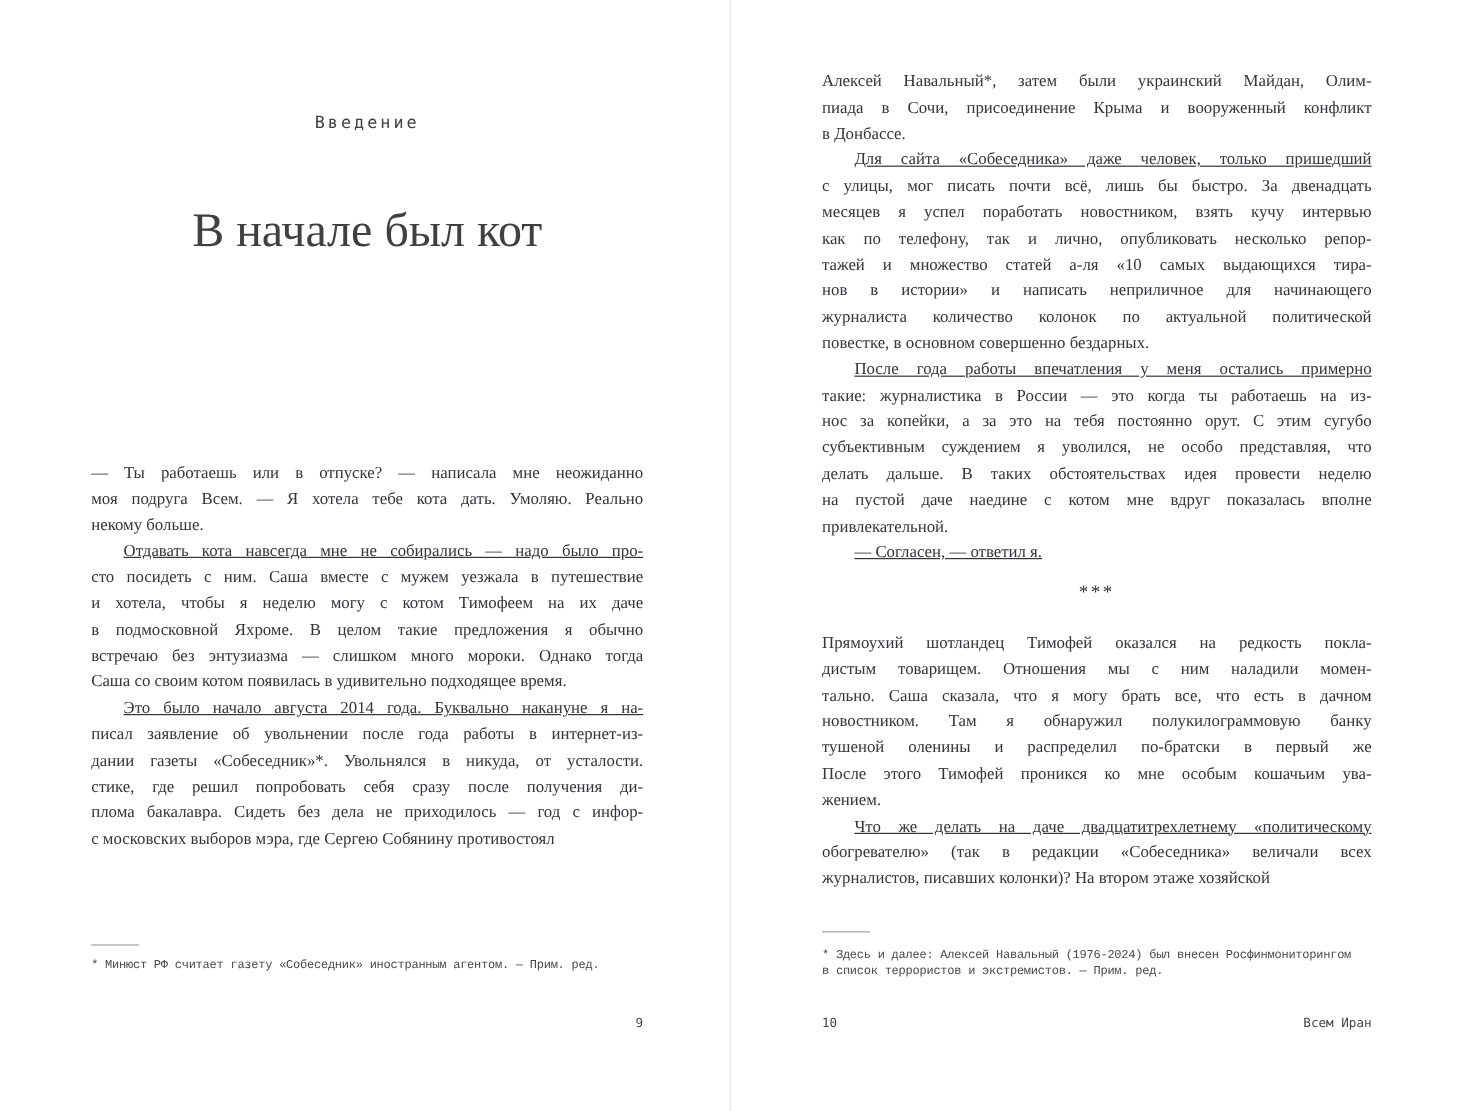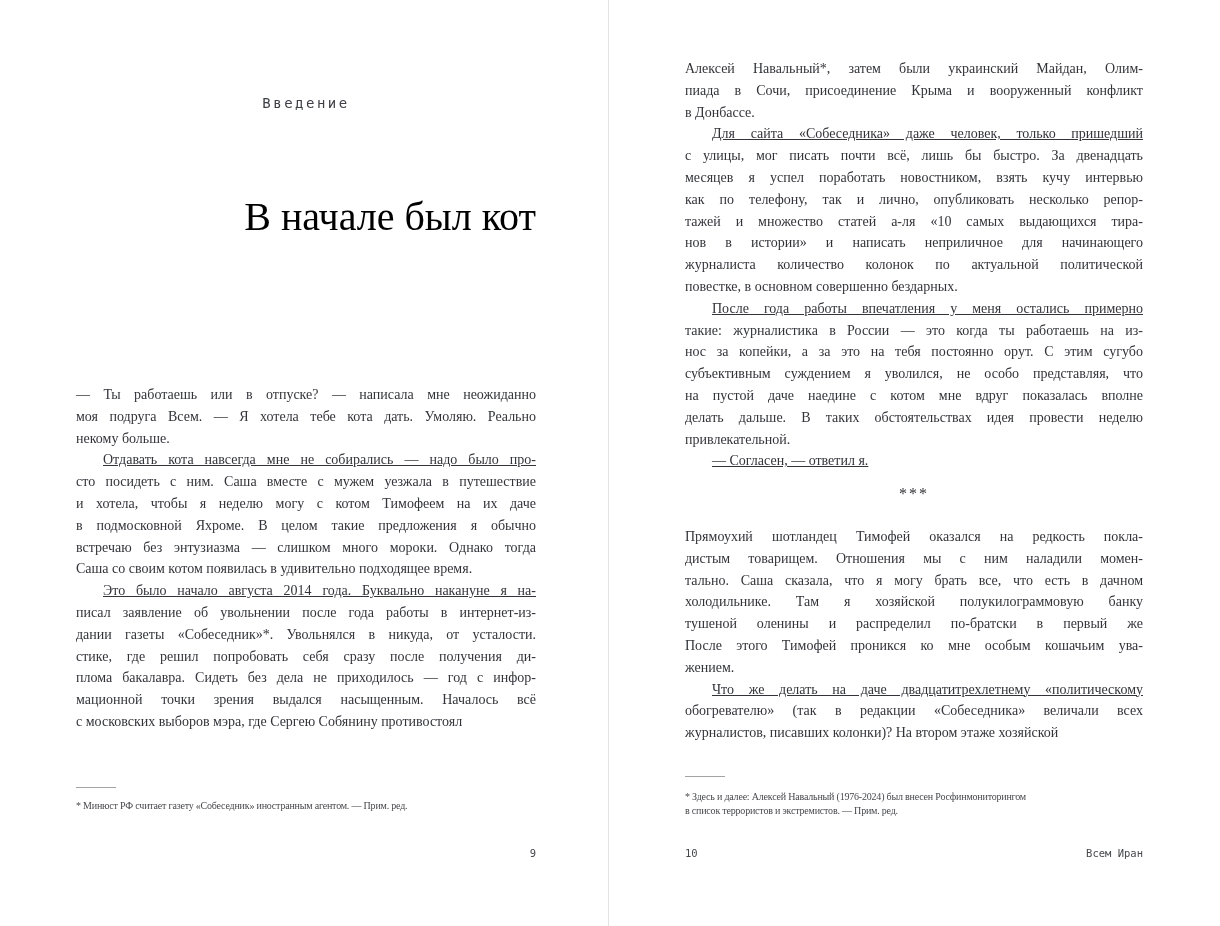--- a/index.html
+++ b/index.html
@@ -19,23 +19,23 @@
   .page.left{left:76px;width:460px;}
   .page.right{left:685px;width:458px;}
 
   .kicker{
     position:absolute;top:84px;left:0;width:100%;
     text-align:center;
     font-family:"DejaVu Sans Mono","Liberation Mono",monospace;
     font-size:14px;letter-spacing:2.5px;color:#3f4046;margin-top:11px;
   }
   .chapter-title{
-    position:absolute;top:195px;left:0;width:100%;
-    margin:0;text-align:right;
-    font-size:40px;font-weight:400;line-height:44px;color:#000000;
+    position:absolute;top:170px;left:0;width:100%;
+    margin:0;text-align:center;
+    font-size:40px;font-weight:400;line-height:44px;color:#404040;
   }
   .body-text{position:absolute;left:0;width:100%;}
   .page.left  .body-text{top:384px;}
   .page.right .body-text{top:58px;}
 
   .line{
     font-size:14px;line-height:21.8px;height:21.8px;
     text-align:justify;text-align-last:justify;
     white-space:normal;
   }
@@ -47,21 +47,21 @@
     margin:11px 0 21px 0;color:#33343a;
   }
 
   .footnote-rule{
     position:absolute;left:0;width:40px;height:1px;background:#a3a3a6;
   }
   .page.left  .footnote-rule{top:787px;}
   .page.right .footnote-rule{top:776px;}
   .footnote{
     position:absolute;left:0;width:100%;
-    font-family:Liberation Serif, serif;
+    font-family:Liberation Mono, monospace;
     font-size:10px;line-height:14px;letter-spacing:-0.2px;color:#47484c;
   }
   .page.left  .footnote{top:799px;}
   .page.right .footnote{top:790px;}
 
   .footer-row{
     position:absolute;top:847px;left:0;width:100%;
     font-family:"DejaVu Sans Mono","Liberation Mono",monospace;
     font-size:10.5px;color:#47484c;
     display:flex;justify-content:space-between;
@@ -86,21 +86,20 @@
         <div class="line">сто посидеть с ним. Саша вместе с мужем уезжала в путешествие</div>
         <div class="line">и хотела, чтобы я неделю могу с котом Тимофеем на их даче</div>
         <div class="line">в подмосковной Яхроме. В целом такие предложения я обычно</div>
         <div class="line">встречаю без энтузиазма — слишком много мороки. Однако тогда</div>
         <div class="line last">Саша со своим котом появилась в удивительно подходящее время.</div>
         <div class="line indent">Это было начало августа 2014 года. Буквально накануне я на-</div>
         <div class="line">писал заявление об увольнении после года работы в интернет-из-</div>
         <div class="line">дании газеты «Собеседник»*. Увольнялся в никуда, от усталости.</div>
         <div class="line">стике, где решил попробовать себя сразу после получения ди-</div>
         <div class="line">плома бакалавра. Сидеть без дела не приходилось — год с инфор-</div>
-        <div class="line">мационной точки зрения выдался насыщенным. Началось всё</div>
         <div class="line last">с московских выборов мэра, где Сергею Собянину противостоял</div>
       </div>
     <div class="footnote-rule"></div>
     <div class="footnote">
         <div>* Минюст РФ считает газету «Собеседник» иностранным агентом. — Прим. ред.</div>
       </div>
     <div class="footer-row">
       <span class="only-right">9</span>
     </div>
   </section>
@@ -115,29 +114,29 @@
         <div class="line">месяцев я успел поработать новостником, взять кучу интервью</div>
         <div class="line">как по телефону, так и лично, опубликовать несколько репор-</div>
         <div class="line">тажей и множество статей а-ля «10 самых выдающихся тира-</div>
         <div class="line">нов в истории» и написать неприличное для начинающего</div>
         <div class="line">журналиста количество колонок по актуальной политической</div>
         <div class="line last">повестке, в основном совершенно бездарных.</div>
         <div class="line indent">После года работы впечатления у меня остались примерно</div>
         <div class="line">такие: журналистика в России — это когда ты работаешь на из-</div>
         <div class="line">нос за копейки, а за это на тебя постоянно орут. С этим сугубо</div>
         <div class="line">субъективным суждением я уволился, не особо представляя, что</div>
+        <div class="line">делать дальше. В таких обстоятельствах идея провести неделю</div>
         <div class="line">на пустой даче наедине с котом мне вдруг показалась вполне</div>
-        <div class="line">делать дальше. В таких обстоятельствах идея провести неделю</div>
         <div class="line last">привлекательной.</div>
         <div class="line last indent">— Согласен, — ответил я.</div>
         <div class="separator">***</div>
         <div class="line">Прямоухий шотландец Тимофей оказался на редкость покла-</div>
         <div class="line">дистым товарищем. Отношения мы с ним наладили момен-</div>
         <div class="line">тально. Саша сказала, что я могу брать все, что есть в дачном</div>
-        <div class="line">холодильнике. Там я хозяйской полукилограммовую банку</div>
+        <div class="line">новостником. Там я обнаружил полукилограммовую банку</div>
         <div class="line">тушеной оленины и распределил по-братски в первый же</div>
         <div class="line">После этого Тимофей проникся ко мне особым кошачьим ува-</div>
         <div class="line last">жением.</div>
         <div class="line indent">Что же делать на даче двадцатитрехлетнему «политическому</div>
         <div class="line">обогревателю» (так в редакции «Собеседника» величали всех</div>
         <div class="line last">журналистов, писавших колонки)? На втором этаже хозяйской</div>
       </div>
     <div class="footnote-rule"></div>
     <div class="footnote">
         <div>* Здесь и далее: Алексей Навальный (1976-2024) был внесен Росфинмониторингом</div>

